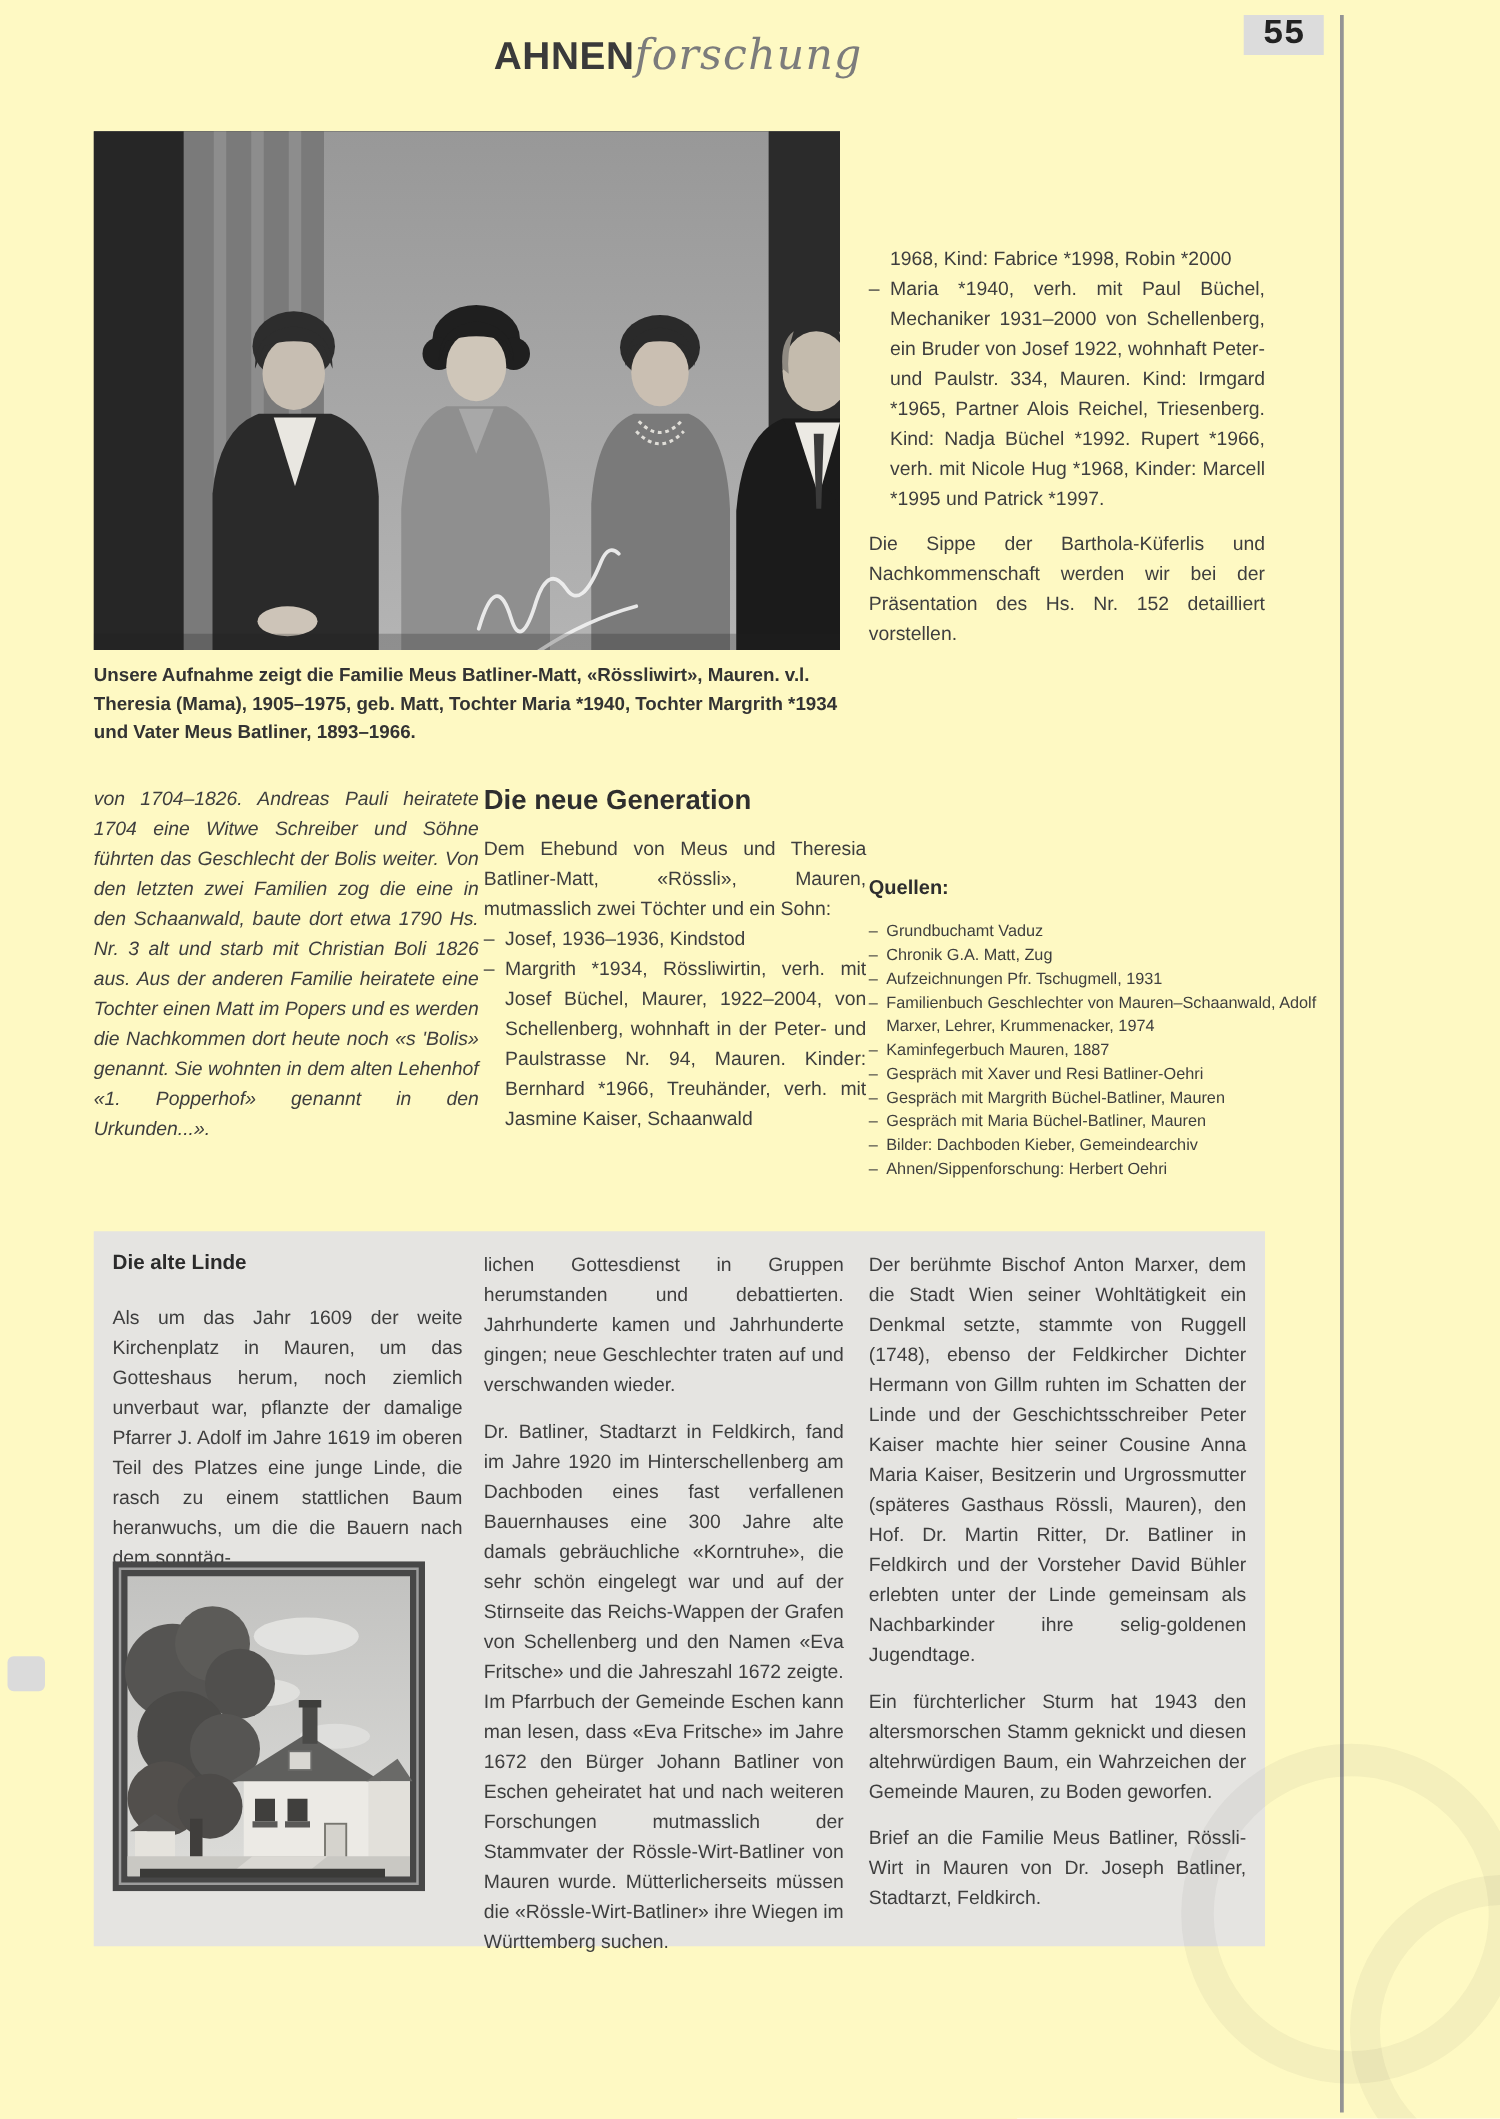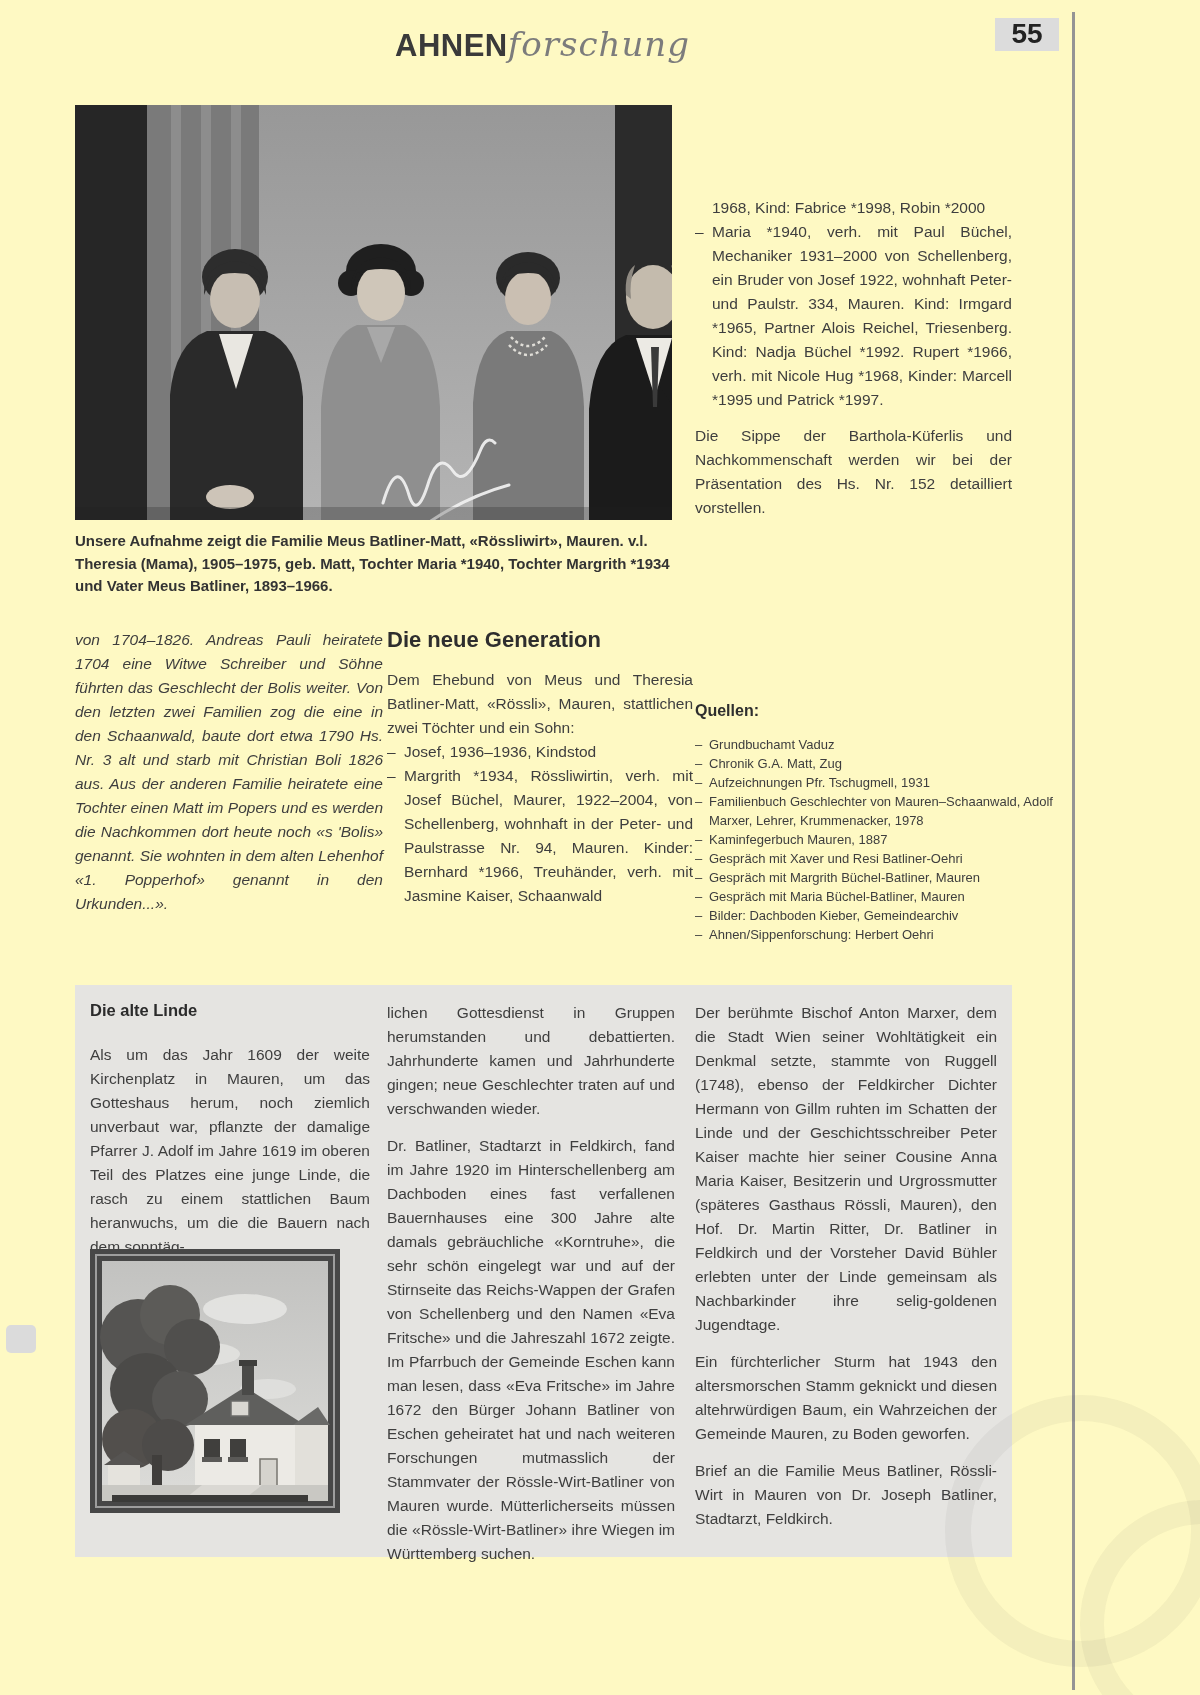--- a/index.html
+++ b/index.html
@@ -5,21 +5,21 @@
   html,body{margin:0;padding:0;background:#ffffff;}
   .page{position:relative;width:1200px;height:1695px;background:#fef9c3;overflow:hidden;
         font-family:"Liberation Sans",sans-serif;color:#3e3e3e;}
   .abs{position:absolute;}
   .body-text{font-size:15.5px;line-height:24px;text-align:justify;color:#3e3e3e;}
   .italic{font-style:italic;}
   
   .masthead{left:75px;top:24px;width:615px;text-align:right;white-space:nowrap;}
   .mast-bold{font-size:31px;font-weight:800;color:#3a3a3a;letter-spacing:.5px;}
   .mast-script{font-family:"DejaVu Serif",serif;font-style:italic;font-size:34px;color:#7c7c7c;letter-spacing:1px;}
-  .strip{left:697px;top:12px;height:44px;display:flex;align-items:center;}
+  .strip{left:697px;top:12px;height:44px;display:flex;align-items:flex-start;font-family:Liberation Mono, monospace;}
   .sep{width:4px;background:#161616;}
   .sbox{width:54px;background:#dcdcdc;}
   .tri-box{width:62px;background:#d7d7d7;position:relative;}
   .tri{position:absolute;left:0;top:0;width:100%;height:100%;background:#2d2d2d;
        clip-path:polygon(0 100%,0 0,100% 0);}
   .tri svg{position:absolute;left:3px;top:3px;}
   .num-box{width:64px;background:#dcdcdc;display:flex;align-items:flex-end;justify-content:center;
            font-size:28px;font-weight:700;color:#222;padding-bottom:1px;}
   .tail{width:9px;background:#dcdcdc;}
   .edge-rule{left:1072px;top:12px;width:3px;height:1678px;background:#949494;}
@@ -138,21 +138,21 @@
     <path d="M308,398 q14,-48 26,-8 q8,26 20,-14 q10,-30 24,-10 q12,18 28,-22 q6,-14 14,-6 M350,420 q40,-28 84,-40" fill="none" stroke="#f1f1f1" stroke-width="3" stroke-linecap="round" opacity="0.92"></path>
     <rect x="0" y="402" width="597" height="13" fill="#1e1e1e" opacity="0.25"></rect>
   </svg>
 
   <div class="abs caption">Unsere Aufnahme zeigt die Familie Meus Batliner-Matt, «Rössliwirt», Mauren. v.l. Theresia (Mama), 1905–1975, geb. Matt, Tochter Maria *1940, Tochter Margrith *1934 und Vater Meus Batliner, 1893–1966.</div>
 
   <div class="abs col1 body-text italic">von 1704–1826. Andreas Pauli heiratete 1704 eine Witwe Schreiber und Söhne führten das Geschlecht der Bolis weiter. Von den letzten zwei Familien zog die eine in den Schaanwald, baute dort etwa 1790 Hs. Nr. 3 alt und starb mit Christian Boli 1826 aus. Aus der anderen Familie heiratete eine Tochter einen Matt im Popers und es werden die Nachkommen dort heute noch «s 'Bolis» genannt. Sie wohnten in dem alten Lehenhof «1. Popperhof» genannt in den Urkunden...».</div>
 
   <div class="abs col2-head">Die neue Generation</div>
   <div class="abs col2 body-text">
-    <div>Dem Ehebund von Meus und Theresia Batliner-Matt, «Rössli», Mauren, stattlichen zwei Töchter und ein Sohn:</div>
+    <div>Dem Ehebund von Meus und Theresia Batliner-Matt, «Rössli», Mauren, mutmasslich zwei Töchter und ein Sohn:</div>
     <div class="li">
       <span class="dash">–</span>
       <span>Josef, 1936–1936, Kindstod</span>
     </div>
     <div class="li">
       <span class="dash">–</span>
       <span>Margrith *1934, Rössliwirtin, verh. mit Josef Büchel, Maurer, 1922–2004, von Schellenberg, wohnhaft in der Peter- und Paulstrasse Nr. 94, Mauren. Kinder: Bernhard *1966, Treuhänder, verh. mit Jasmine Kaiser, Schaanwald</span>
     </div>
   </div>
 
@@ -163,21 +163,21 @@
       <span>Maria *1940, verh. mit Paul Büchel, Mechaniker 1931–2000 von Schellenberg, ein Bruder von Josef 1922, wohnhaft Peter- und Paulstr. 334, Mauren. Kind: Irmgard *1965, Partner Alois Reichel, Triesenberg. Kind: Nadja Büchel *1992. Rupert *1966, verh. mit Nicole Hug *1968, Kinder: Marcell *1995 und Patrick *1997.</span>
     </div>
     <div class="para-gap">Die Sippe der Barthola-Küferlis und Nachkommenschaft werden wir bei der Präsentation des Hs. Nr. 152 detailliert vorstellen.</div>
   </div>
 
   <div class="abs sources">
     <div class="sources-head">Quellen:</div>
     <div class="source-item"><span class="dash">–</span><span>Grundbuchamt Vaduz</span></div>
     <div class="source-item"><span class="dash">–</span><span>Chronik G.A. Matt, Zug</span></div>
     <div class="source-item"><span class="dash">–</span><span>Aufzeichnungen Pfr. Tschugmell, 1931</span></div>
-    <div class="source-item"><span class="dash">–</span><span>Familienbuch Geschlechter von Mauren–Schaanwald, Adolf Marxer, Lehrer, Krummenacker, 1978</span></div>
+    <div class="source-item"><span class="dash">–</span><span>Familienbuch Geschlechter von Mauren–Schaanwald, Adolf Marxer, Lehrer, Krummenacker, 1974</span></div>
     <div class="source-item"><span class="dash">–</span><span>Kaminfegerbuch Mauren, 1887</span></div>
     <div class="source-item"><span class="dash">–</span><span>Gespräch mit Xaver und Resi Batliner-Oehri</span></div>
     <div class="source-item"><span class="dash">–</span><span>Gespräch mit Margrith Büchel-Batliner, Mauren</span></div>
     <div class="source-item"><span class="dash">–</span><span>Gespräch mit Maria Büchel-Batliner, Mauren</span></div>
     <div class="source-item"><span class="dash">–</span><span>Bilder: Dachboden Kieber, Gemeindearchiv</span></div>
     <div class="source-item"><span class="dash">–</span><span>Ahnen/Sippenforschung: Herbert Oehri</span></div>
   </div>
 
   <div class="abs panel"></div>
   <div class="abs b-head">Die alte Linde</div>

